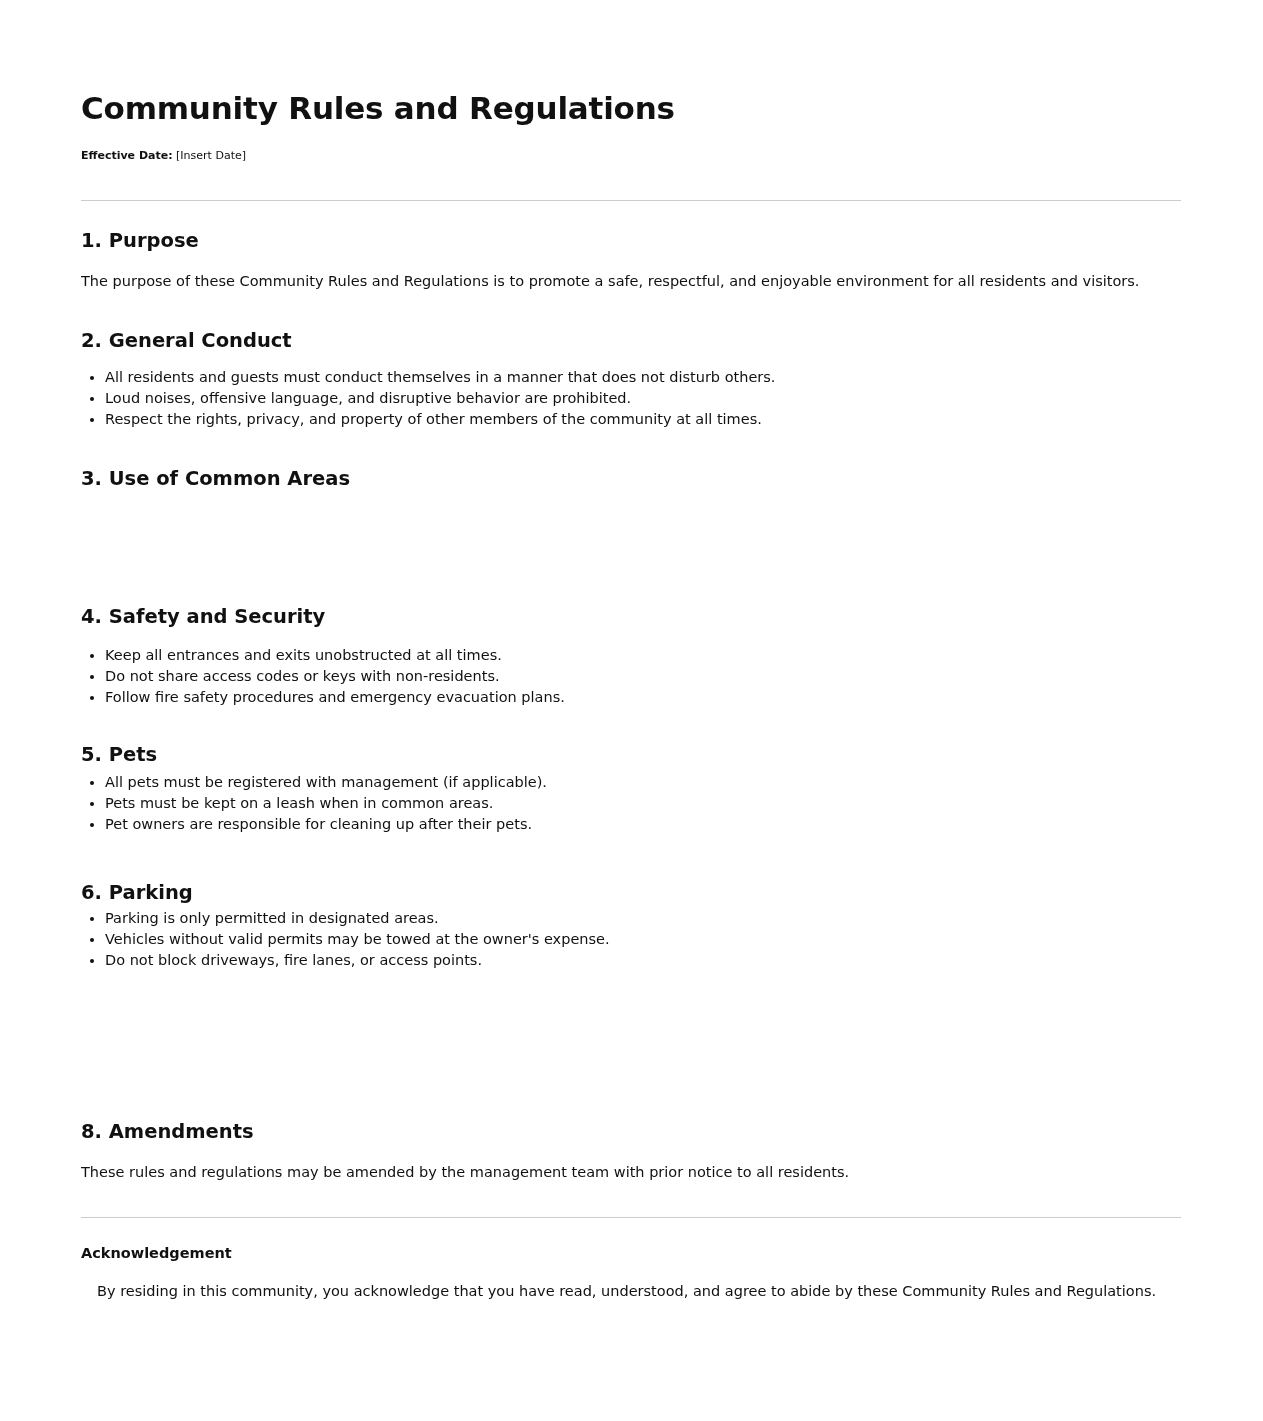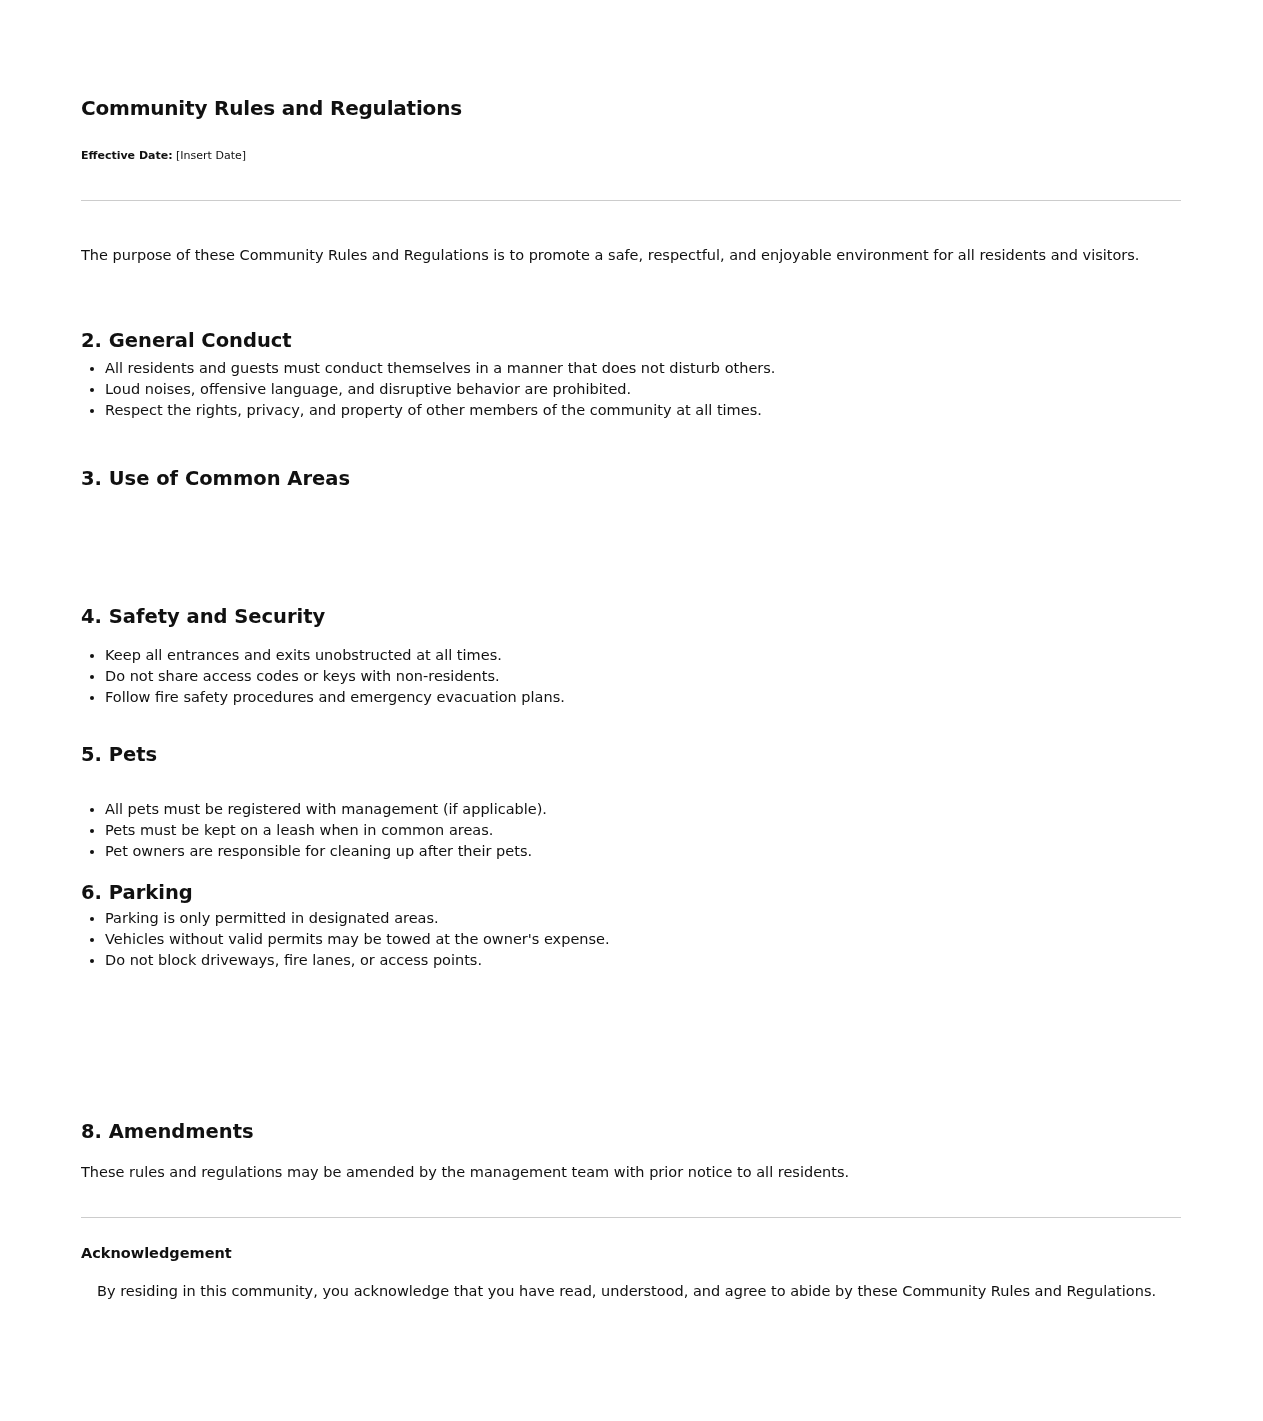--- a/index.html
+++ b/index.html
@@ -7,21 +7,21 @@
     width: 1263px; height: 1421px; position: relative; overflow: hidden;
     font-family: "DejaVu Sans", "Liberation Sans", sans-serif;
     color: #111111;
   }
   .page {
     position: absolute; left: 81px; top: 0; width: 1100px;
     height: 1300px; overflow: hidden;
   }
   h1 {
     position: absolute; left: 0; top: 88px; margin: 0;
-    font-size: 20px; font-weight: bold; letter-spacing: -0.2px;
+    font-size: 31px; font-weight: bold; letter-spacing: -0.2px;
     line-height: 40px; white-space: nowrap;
   }
   .effective {
     position: absolute; left: 0; top: 146px; margin: 0;
     font-size: 11px; line-height: 20px; white-space: nowrap;
   }
   .effective b { font-weight: bold; }
   hr.rule {
     position: absolute; left: 0; width: 1100px; margin: 0;
     border: none; border-top: 1px solid #cccccc; height: 0;
@@ -53,26 +53,27 @@
 
 <div class="page">
 
   <h1>Community Rules and Regulations</h1>
 
   <p class="effective"><b>Effective Date:</b> <span>[Insert Date]</span></p>
 
   <hr class="rule" style="top:200px;">
 
   <div class="section" style="top:228px;">
+    <h2>1. Purpose</h2>
     <p style="margin-top:17px;">The purpose of these Community Rules and Regulations is to promote a safe, respectful, and enjoyable environment for all residents and visitors.</p>
   </div>
 
   <div class="section" style="top:328px;">
     <h2>2. General Conduct</h2>
-    <ul style="margin-top:4px;">
+    <ul style="margin-top:13px;">
       <li>All residents and guests must conduct themselves in a manner that does not disturb others.</li>
       <li>Loud noises, offensive language, and disruptive behavior are prohibited.</li>
       <li>Respect the rights, privacy, and property of other members of the community at all times.</li>
     </ul>
   </div>
 
   <div class="section" style="top:466px;">
     <h2>3. Use of Common Areas</h2>
   </div>
 
@@ -80,21 +81,21 @@
     <h2>4. Safety and Security</h2>
     <ul style="margin-top:15px;">
       <li>Keep all entrances and exits unobstructed at all times.</li>
       <li>Do not share access codes or keys with non-residents.</li>
       <li>Follow fire safety procedures and emergency evacuation plans.</li>
     </ul>
   </div>
 
   <div class="section" style="top:742px;">
     <h2>5. Pets</h2>
-    <ul style="margin-top:31px;">
+    <ul style="margin-top:4px;">
       <li>All pets must be registered with management (if applicable).</li>
       <li>Pets must be kept on a leash when in common areas.</li>
       <li>Pet owners are responsible for cleaning up after their pets.</li>
     </ul>
   </div>
 
   <div class="section" style="top:880px;">
     <h2>6. Parking</h2>
     <ul style="margin-top:2px;">
       <li>Parking is only permitted in designated areas.</li>

